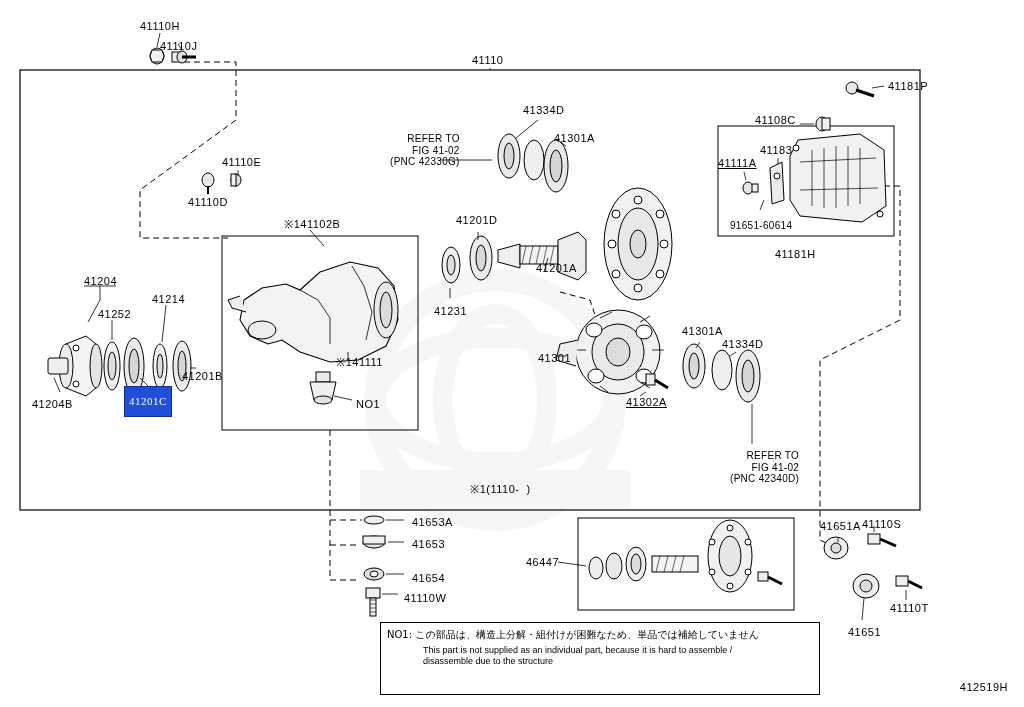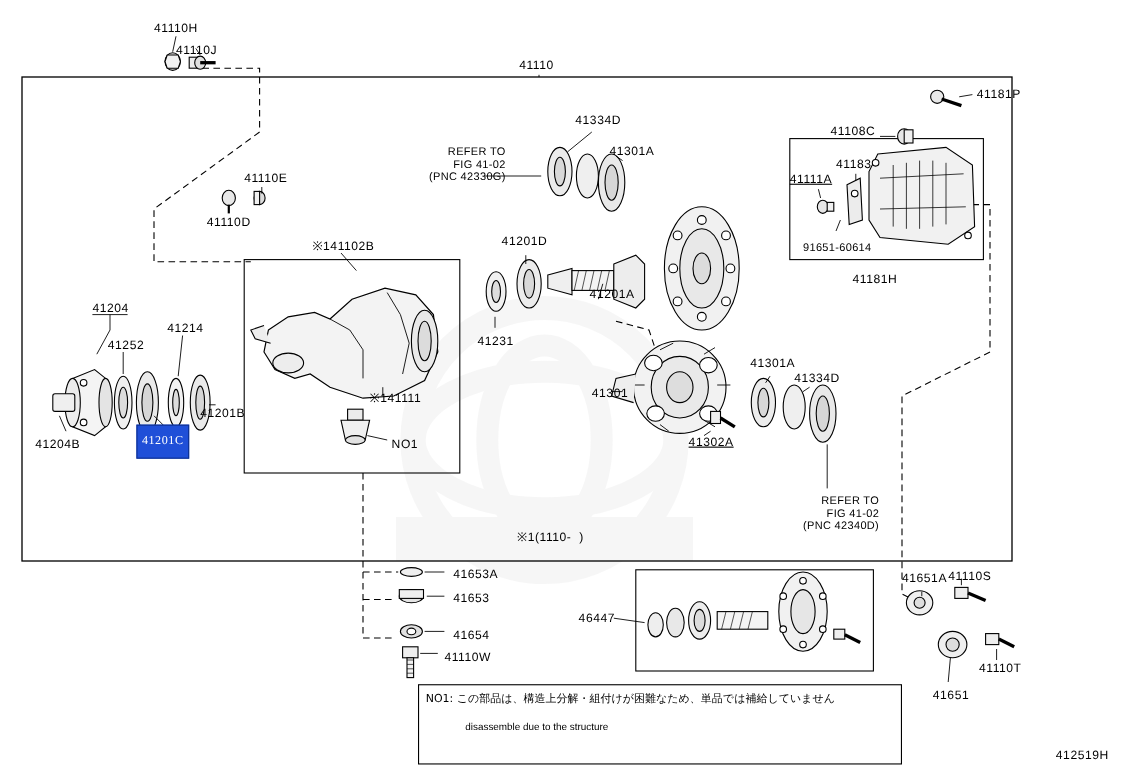--- a/index.html
+++ b/index.html
@@ -381,16 +381,16 @@
     <div class="lbl" style="left: 412px; top: 538px;">41653</div>
     <div class="lbl" style="left: 526px; top: 556px;">46447</div>
     <div class="lbl" style="left: 412px; top: 572px;">41654</div>
     <div class="lbl" style="left: 404px; top: 592px;">41110W</div>
     <div class="lbl" style="left: 890px; top: 602px;">41110T</div>
     <div class="lbl" style="left: 848px; top: 626px;">41651</div>
   </div>
 
 <div class="note-box">
   <div class="note-l1"><span>NO1:</span> <span>この部品は、構造上分解・組付けが困難なため、単品では補給していません</span></div>
-  <div class="note-l2"><br><span>disassemble due to the structure</span></div>
+  <div class="note-l2"><span>This part is not supplied as an individual part, because it is hard to assemble /</span><br><span>disassemble due to the structure</span></div>
 </div>
 
 <div id="code">412519H</div>
 
 </body></html>

